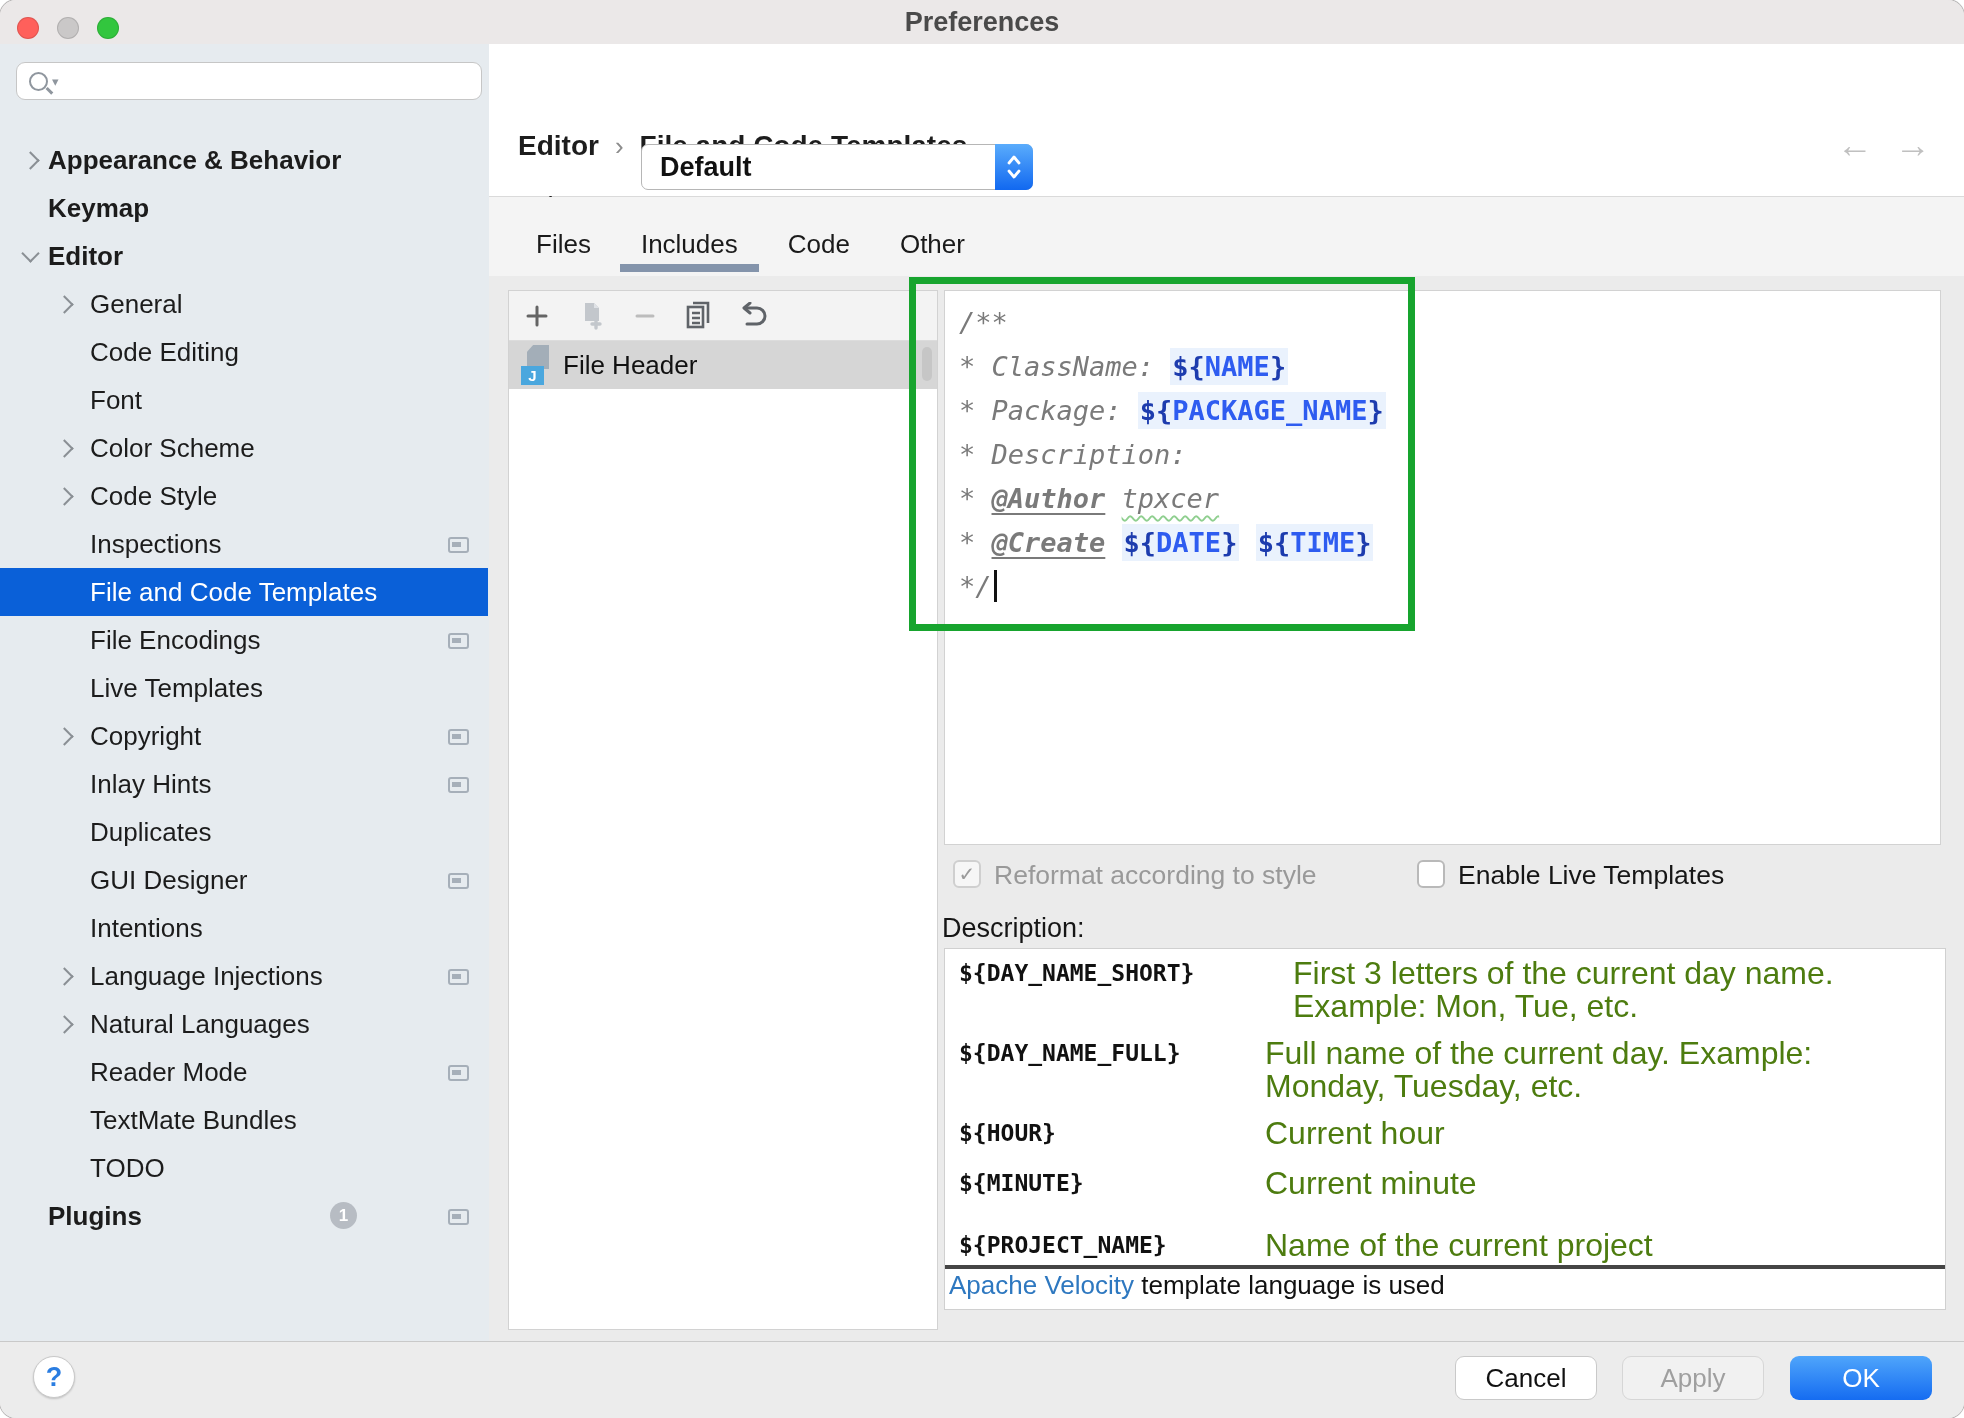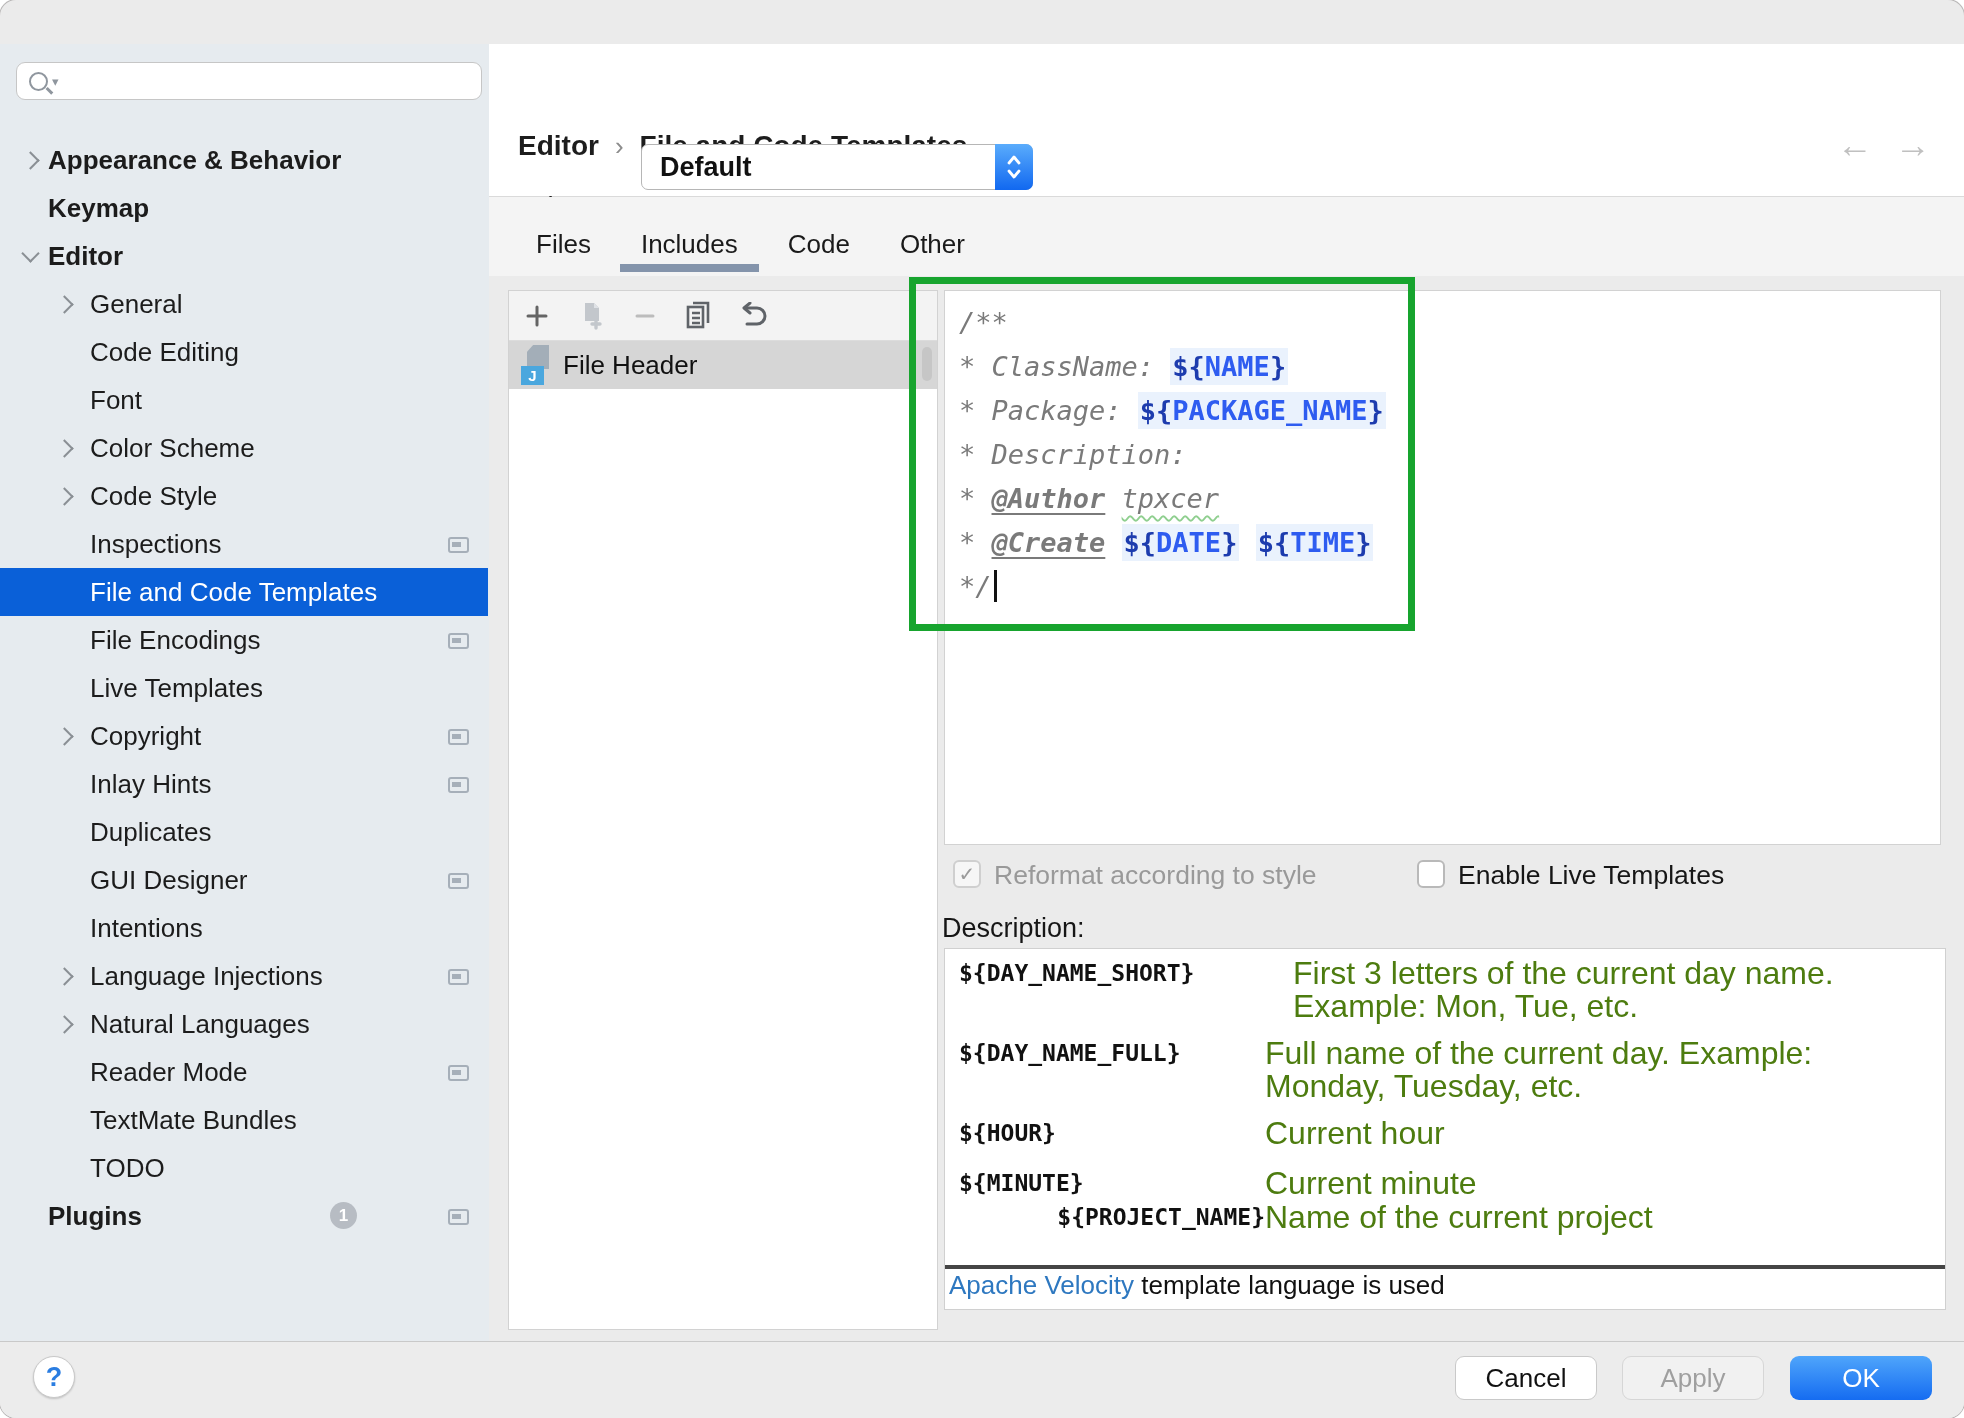--- a/index.html
+++ b/index.html
@@ -92,20 +92,26 @@
   .btn{position:absolute;top:14px;width:142px;height:44px;border-radius:9px;font-size:26px;display:flex;align-items:center;justify-content:center;box-sizing:border-box;}
   .btn.cancel{left:1455px;background:#fff;border:1px solid #c9c9c9;color:#111;}
   .btn.apply{left:1622px;background:#f1f1f1;border:1px solid #d6d6d6;color:#9f9f9f;}
   .btn.ok{left:1790px;background:linear-gradient(#4fa5fb,#156cf1);color:#fff;}
 </style>
 </head>
 <body>
 
 <div class="window">
 
+  <div class="titlebar">
+    <span class="light red"></span>
+    <span class="light gray"></span>
+    <span class="light green"></span>
+    <div class="title">Preferences</div>
+  </div>
 
   <div class="sidebar">
     <div class="searchbox">
       <span class="mag"></span>
       <span class="scaret">▾</span>
       <input class="sinput" placeholder="" style="">
     </div>
     <div class="tree">
       <div class="trow lvl0">
         <span class="chev r"></span>
@@ -312,21 +318,21 @@
           <span class="dtext">Full name of the current day. Example: Monday, Tuesday, etc.</span>
         </div>
         <div class="drow" style="top:168px;">
           <span class="dvar">${HOUR}</span>
           <span class="dtext">Current hour</span>
         </div>
         <div class="drow" style="top:218px;">
           <span class="dvar">${MINUTE}</span>
           <span class="dtext">Current minute</span>
         </div>
-        <div class="drow" style="top:252px;text-align:right;">
+        <div class="drow" style="top:280px;">
           <span class="dvar">${PROJECT_NAME}</span>
           <span class="dtext">Name of the current project</span>
         </div>
       </div>
       <div class="apache">
         <span class="lnk">Apache Velocity</span><span> template language is used</span>
       </div>
     </div>
   </div>
 

